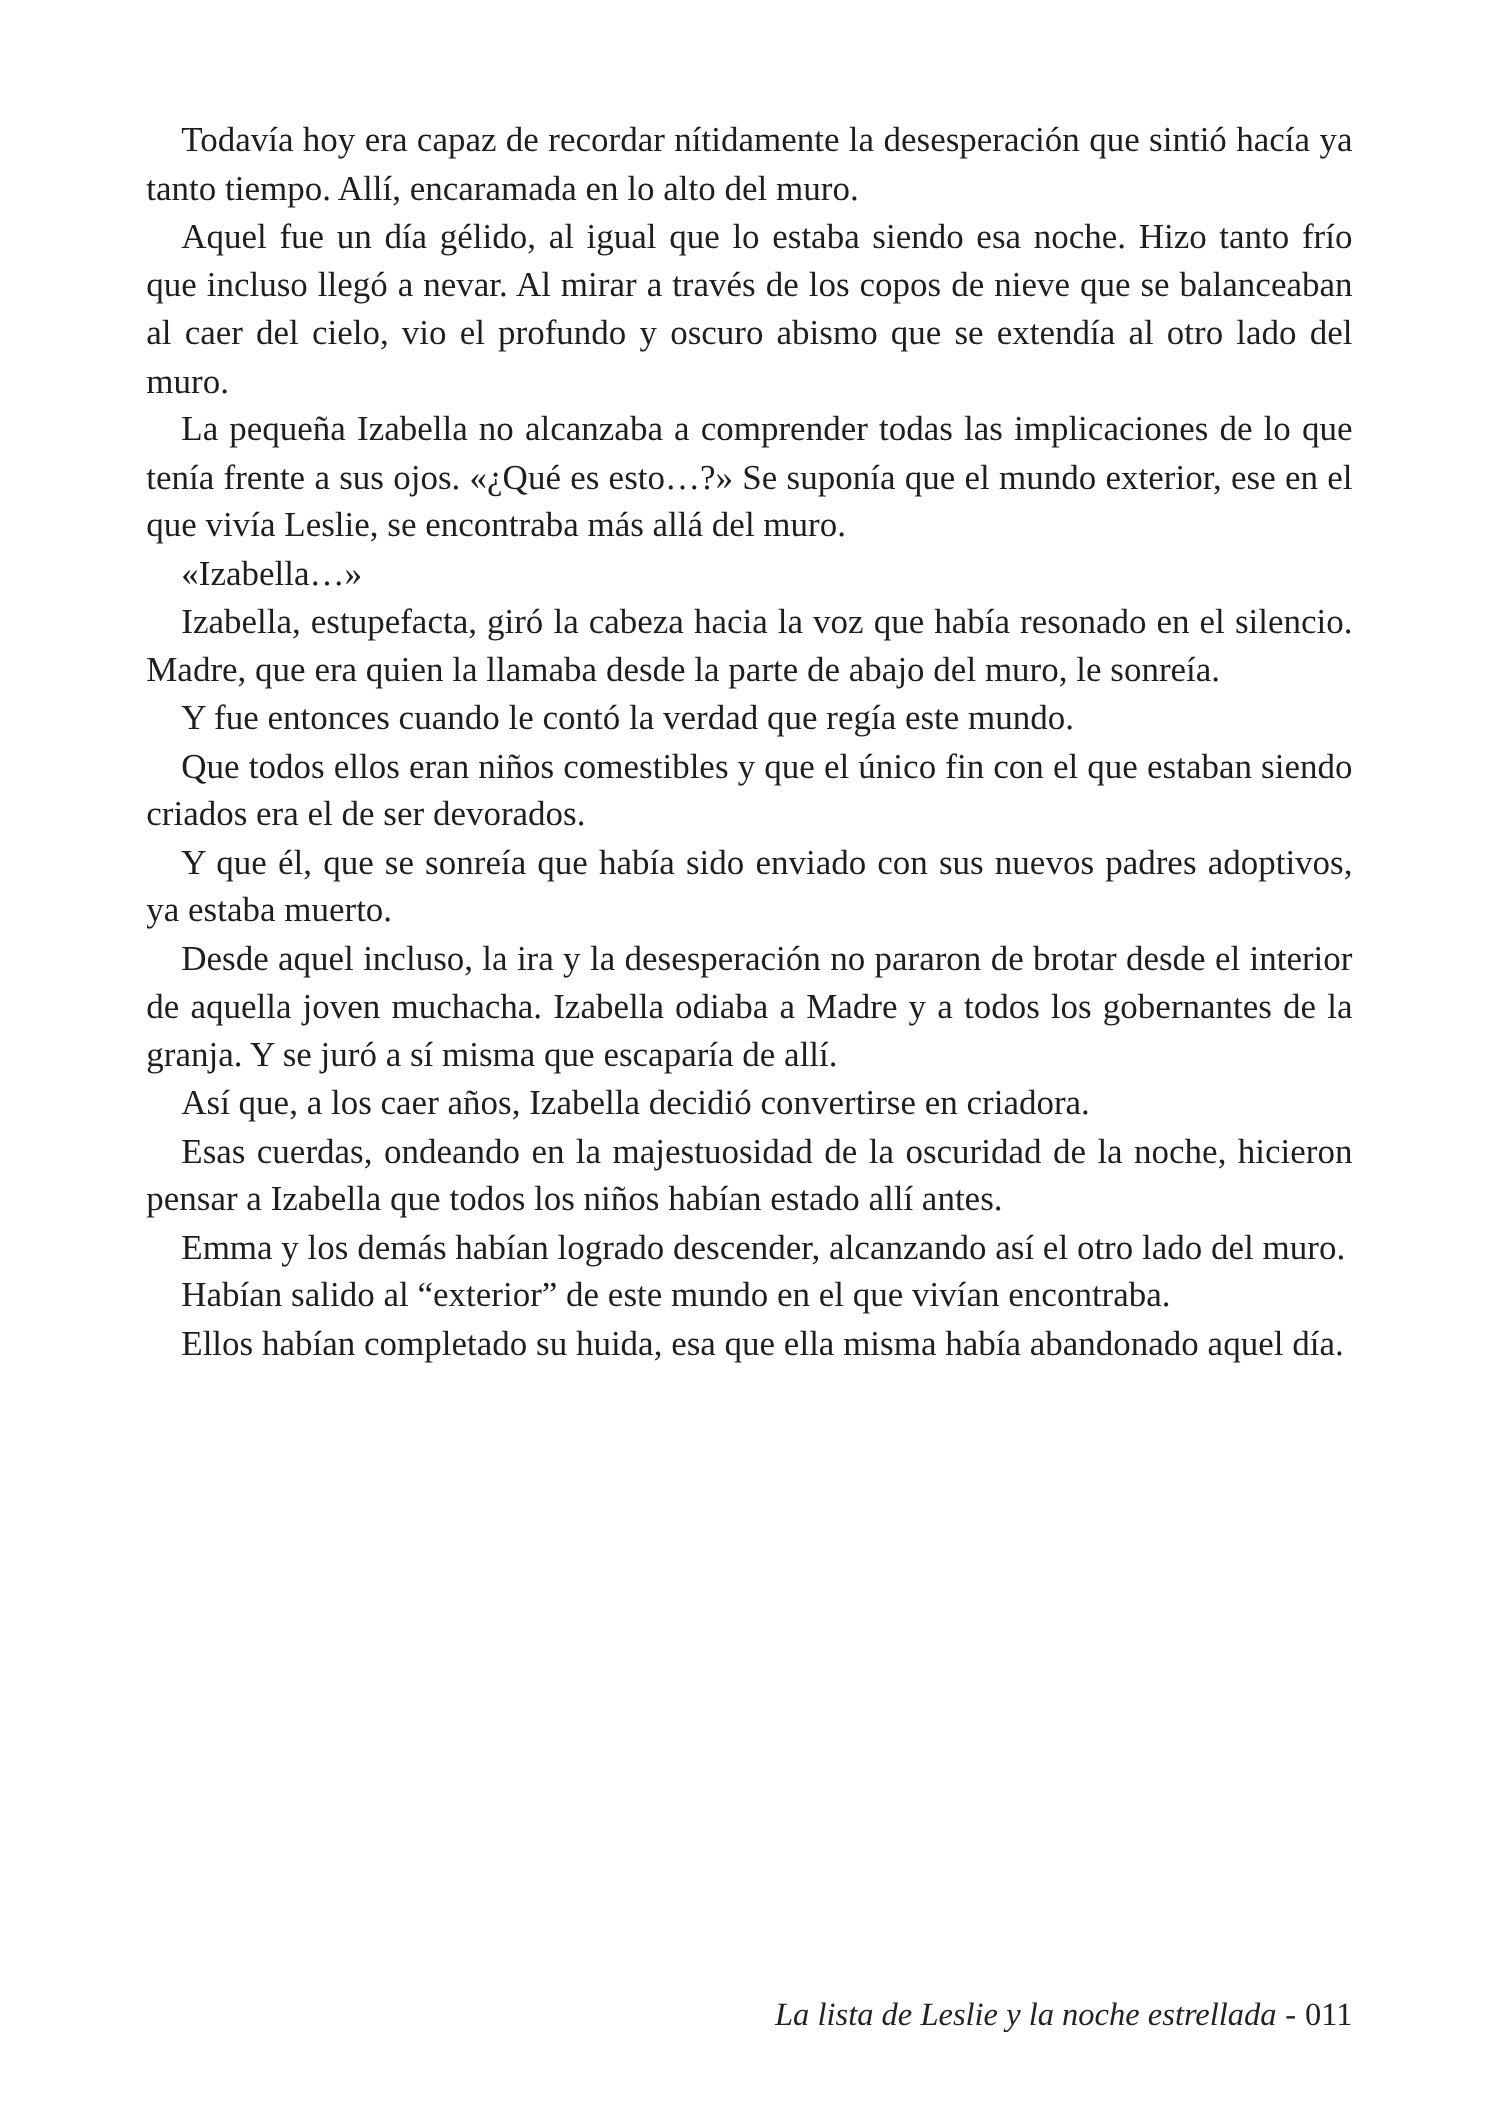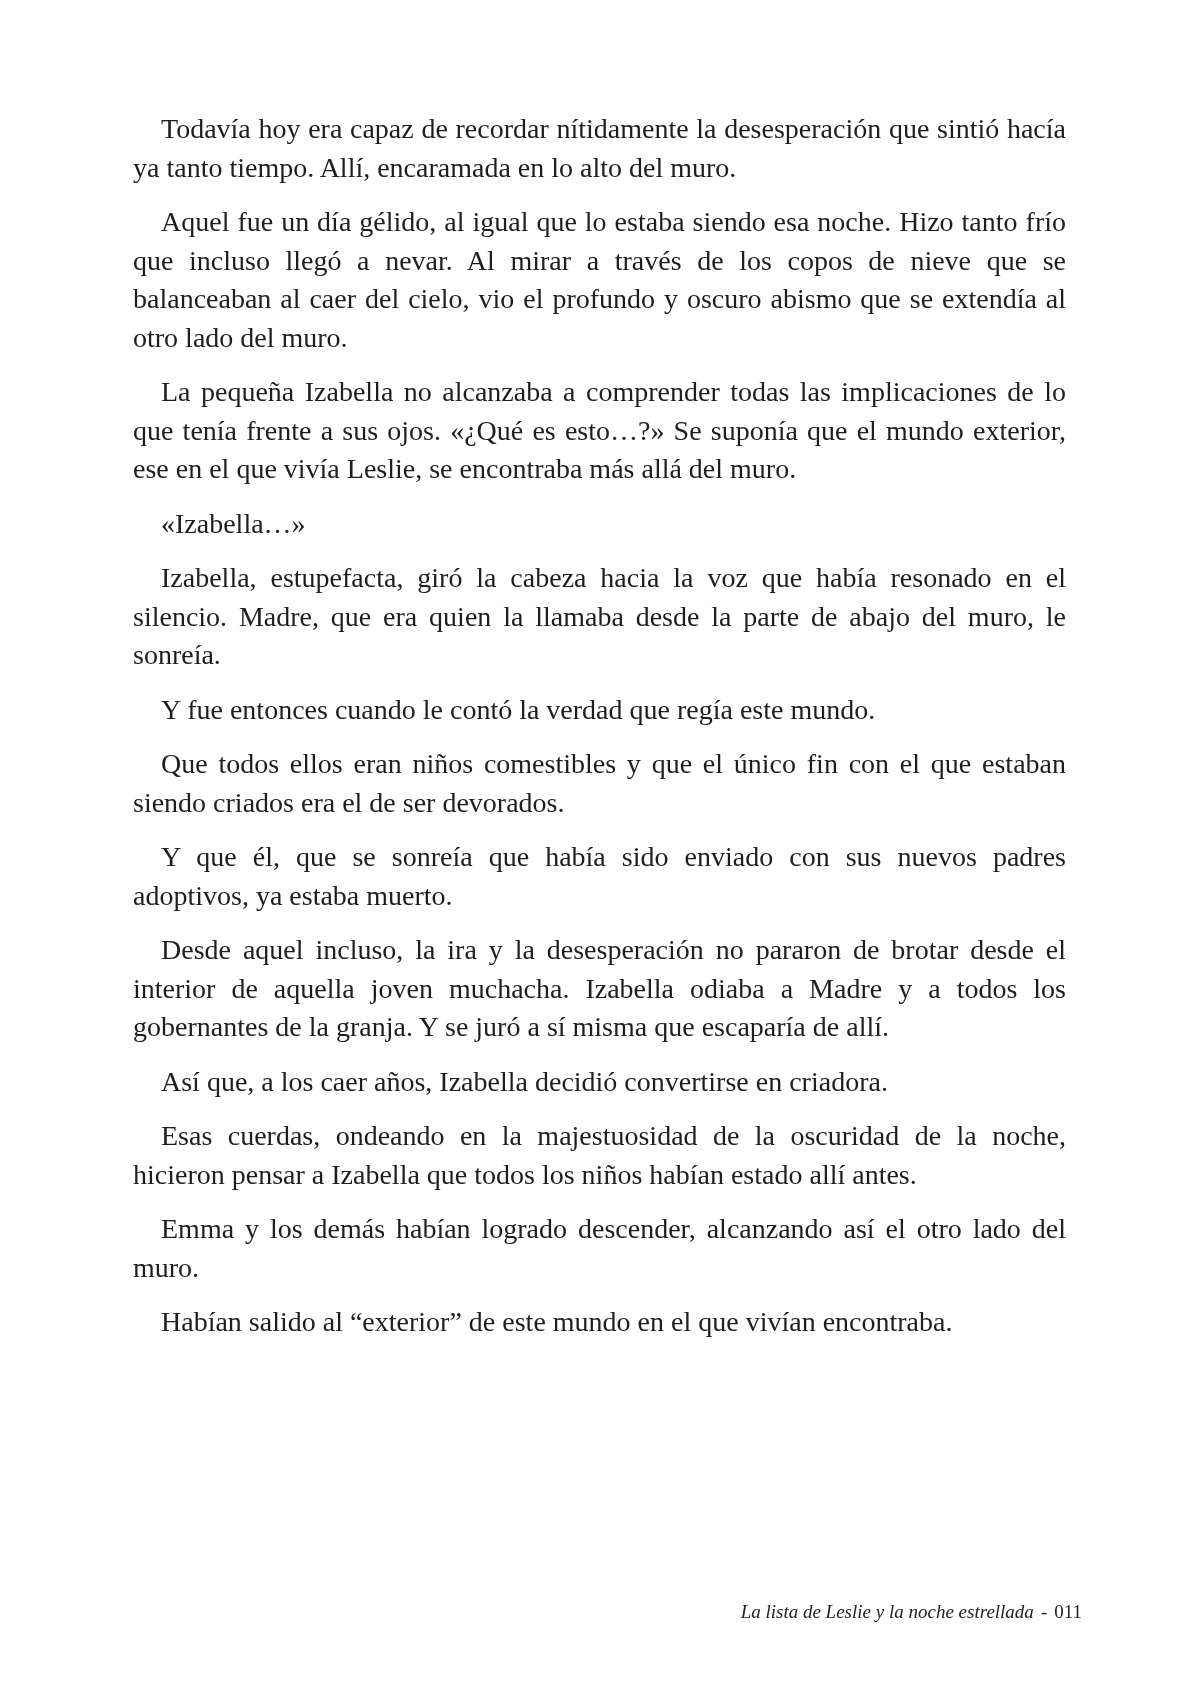--- a/index.html
+++ b/index.html
@@ -20,30 +20,30 @@
     position: absolute;
     left: 117px;
     top: 94px;
     width: 965px;
     font-size: 28px;
     line-height: 38.5px;
     text-align: justify;
     text-justify: inter-word;
   }
   .text-block p {
-    margin: 16px;
+    margin: 0;
     padding: 0;
     text-indent: 28px;
     font-family: Liberation Serif, serif;
   }
   .running-footer {
     position: absolute;
     top: 1598px;
     right: 118px;
-    font-size: 19px;
+    font-size: 26px;
     line-height: 28px;
     color: #222222;
     white-space: nowrap;
   }
   .running-footer .book-title {
     font-style: italic;
   }
   .running-footer .sep {
     font-style: italic;
     margin: 0 7px;
@@ -65,19 +65,20 @@
       <p>«Izabella…»</p>
       <p>Izabella, estupefacta, giró la cabeza hacia la voz que había resonado en el silencio. Madre, que era quien la llamaba desde la parte de abajo del muro, le sonreía.</p>
       <p>Y fue entonces cuando le contó la verdad que regía este mundo.</p>
       <p>Que todos ellos eran niños comestibles y que el único fin con el que estaban siendo criados era el de ser devorados.</p>
       <p>Y que él, que se sonreía que había sido enviado con sus nuevos padres adoptivos, ya estaba muerto.</p>
       <p>Desde aquel incluso, la ira y la desesperación no pararon de brotar desde el interior de aquella joven muchacha. Izabella odiaba a Madre y a todos los gobernantes de la granja. Y se juró a sí misma que escaparía de allí.</p>
       <p>Así que, a los caer años, Izabella decidió convertirse en criadora.</p>
       <p>Esas cuerdas, ondeando en la majestuosidad de la oscuridad de la noche, hicieron pensar a Izabella que todos los niños habían estado allí antes.</p>
       <p>Emma y los demás habían logrado descender, alcanzando así el otro lado del muro.</p>
       <p>Habían salido al “exterior” de este mundo en el que vivían encontraba.</p>
+      <p>Ellos habían completado su huida, esa que ella misma había abandonado aquel día.</p>
     </main>
 
   <footer class="running-footer">
     <span class="book-title">La lista de Leslie y la noche estrellada</span><span class="sep">-</span><span class="page-num">011</span>
   </footer>
 
 </div>
 
 </body></html>

